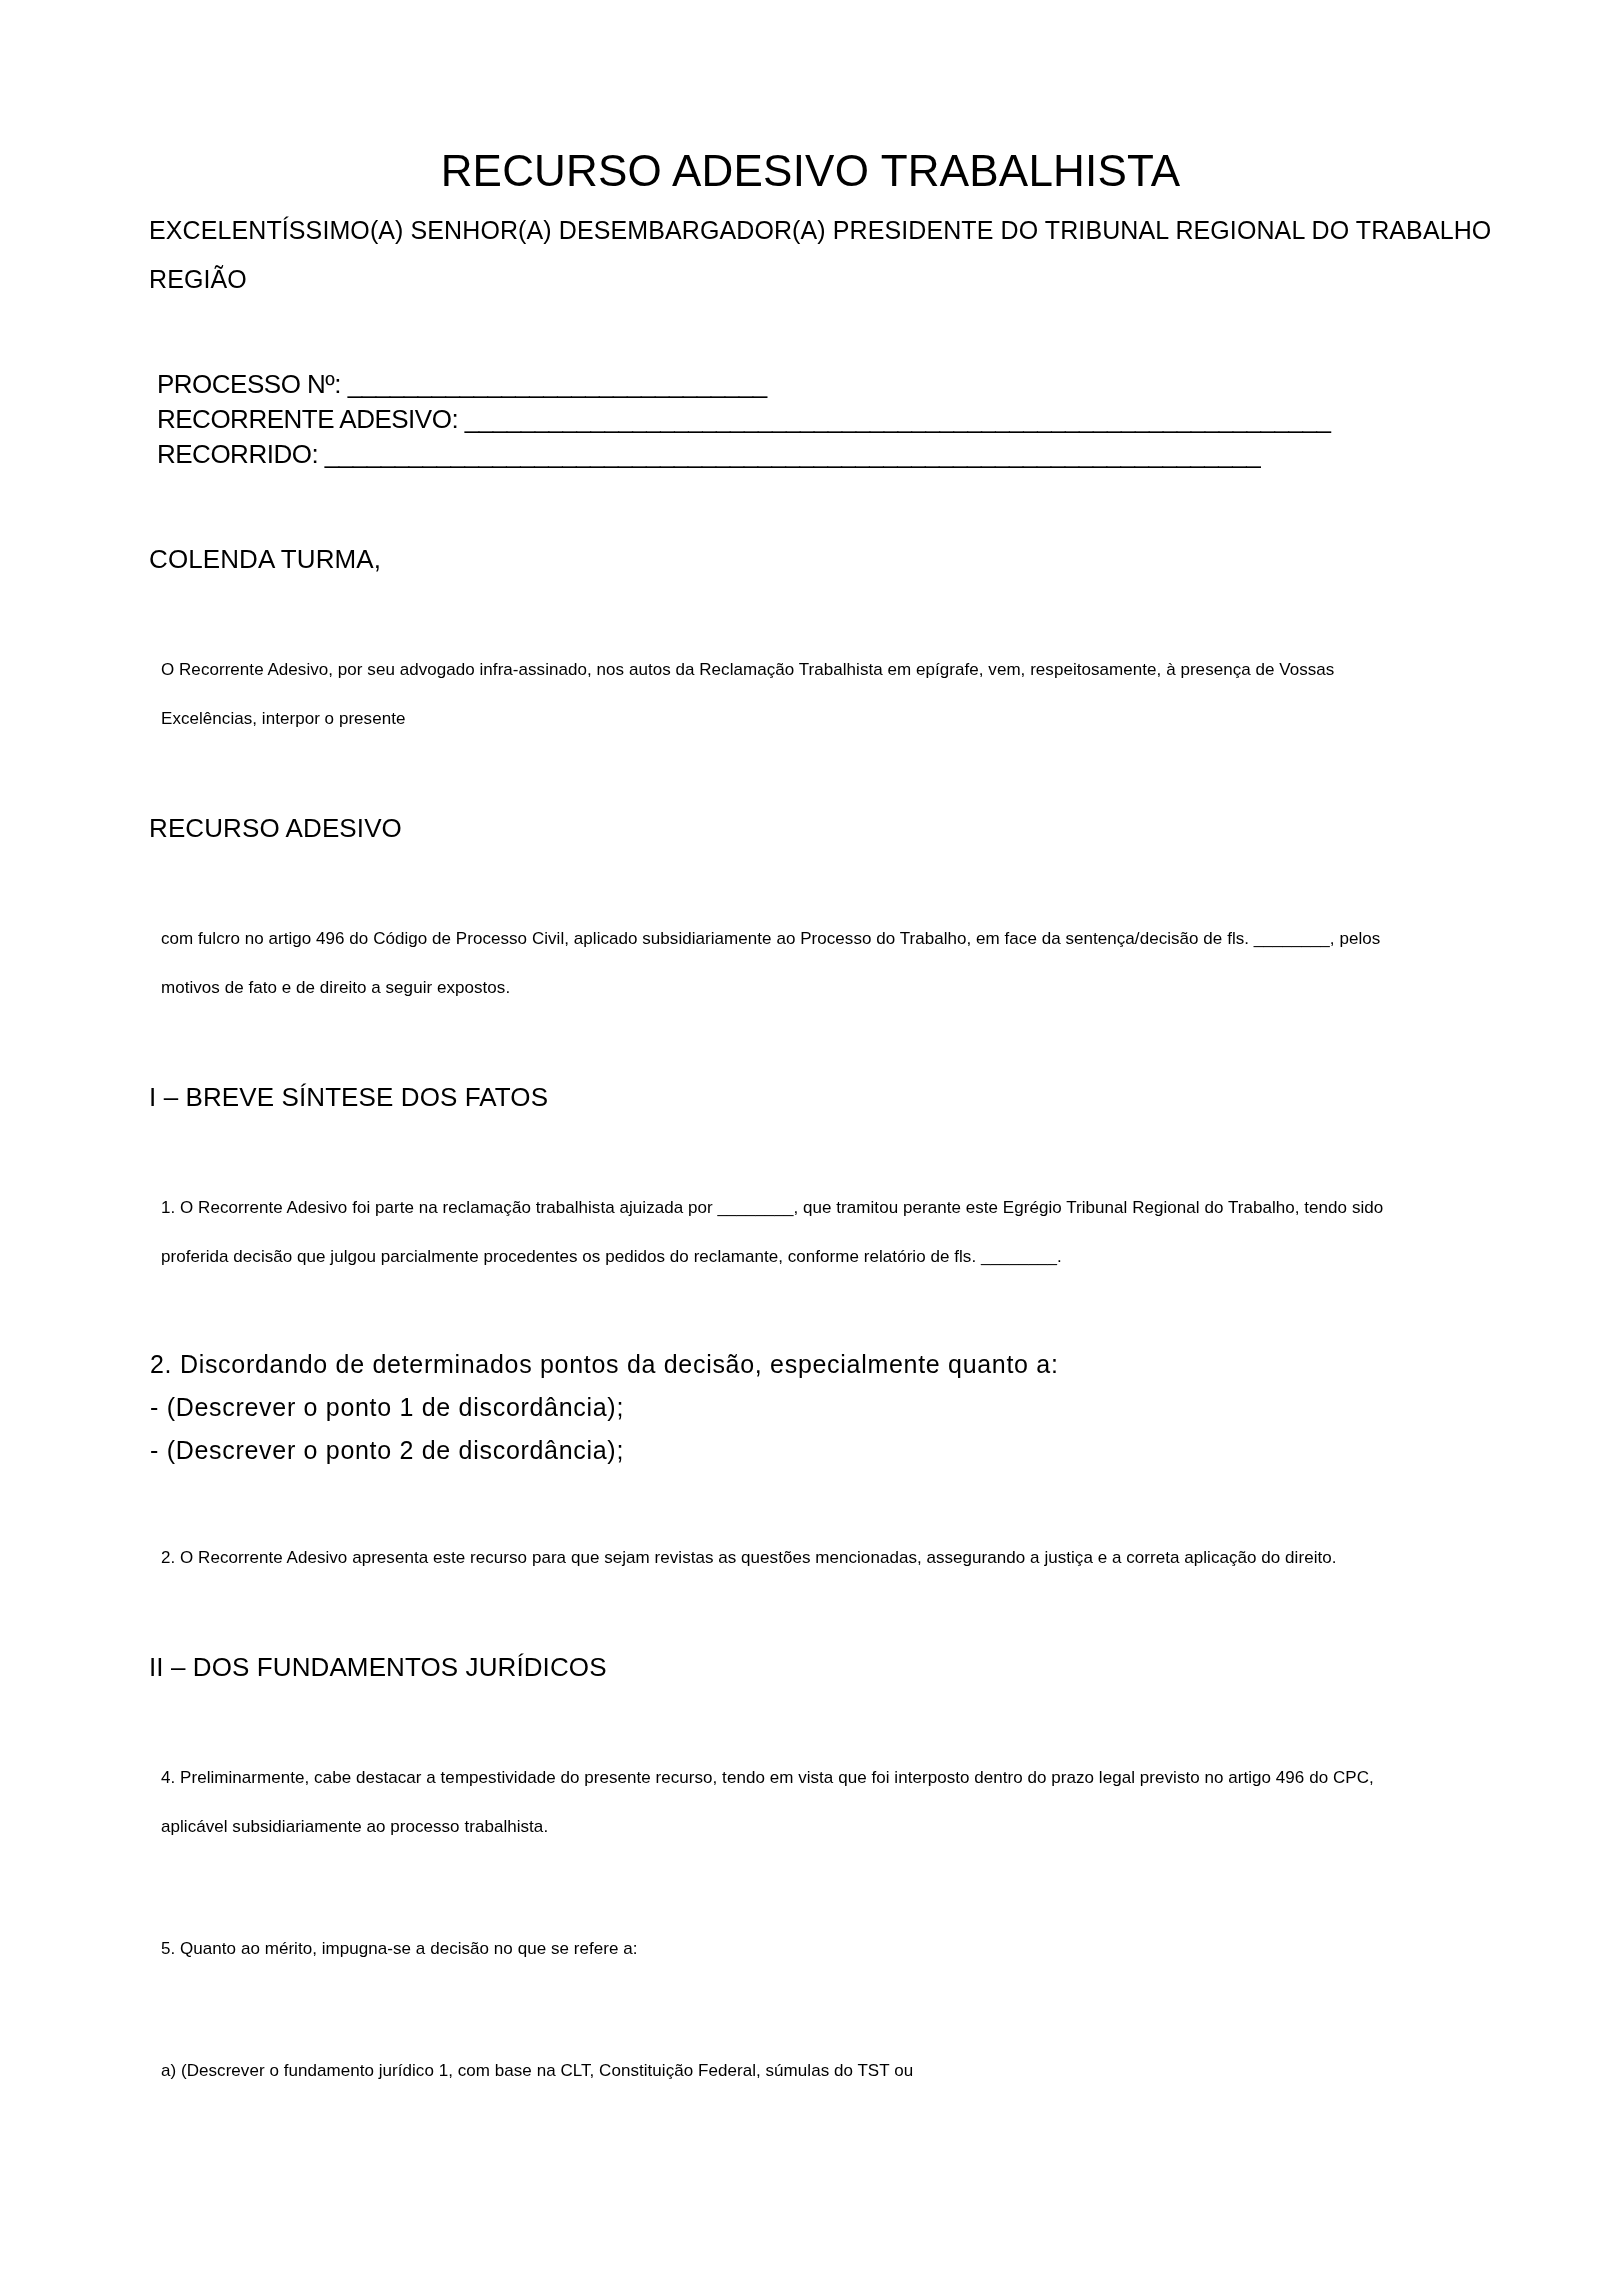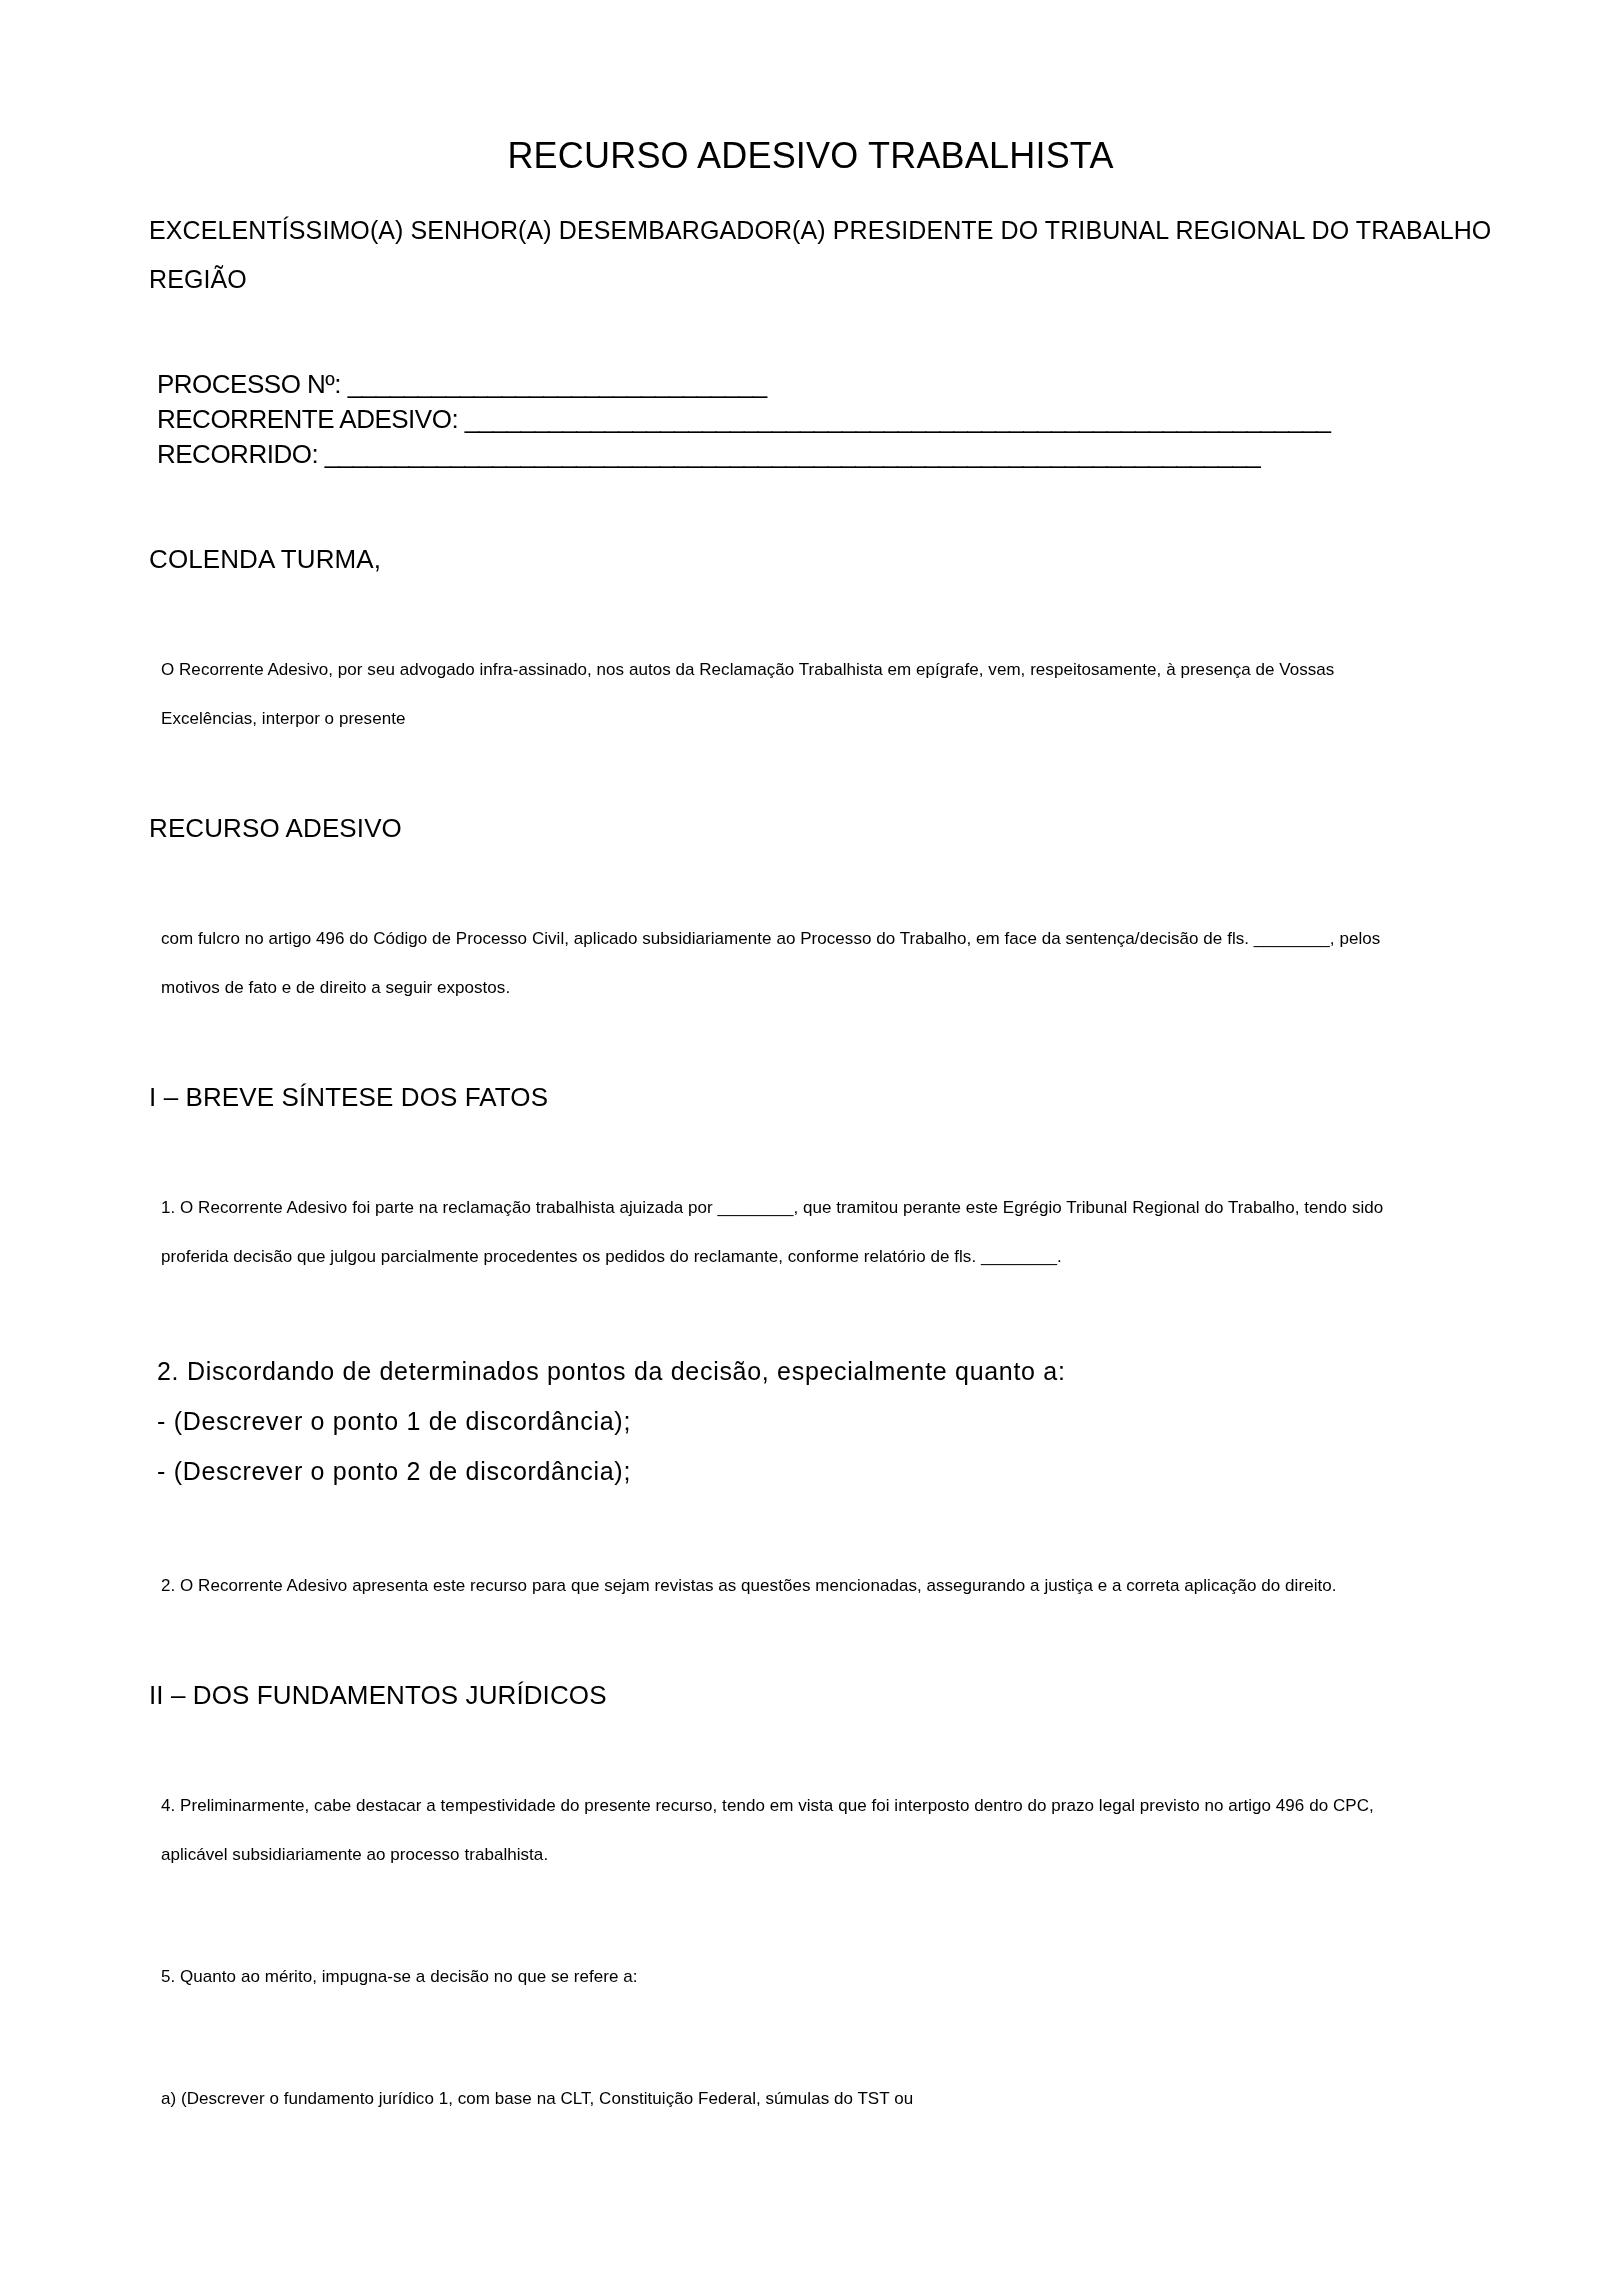--- a/index.html
+++ b/index.html
@@ -16,25 +16,25 @@
     background: #ffffff;
     overflow: hidden;
     font-family: "Liberation Sans", sans-serif;
     color: #000000;
     -webkit-font-smoothing: antialiased;
   }
 
   
   .doc-title {
     position: absolute;
-    top: 110px;
+    top: 120px;
     left: 0;
     width: 1621px;
     text-align: center;
-    font-size: 36px;
+    font-size: 44px;
     font-weight: 400;
     line-height: 43px;
     letter-spacing: 0.2px;
     white-space: nowrap;
   }
 
   
   .body-col {
     position: absolute;
     top: 206px;
@@ -57,21 +57,21 @@
 
   p.para {
     margin: 12px;
     font-size: 17px;
     line-height: 49px;
     letter-spacing: 0.05px;
   }
 
   
   p.tight {
-    margin: 8px;
+    margin: 1px;
     font-size: 25px;
     line-height: 42px;
     letter-spacing: 0.7px;
   }
 
   .field-block {
     margin: 8px;
     font-size: 26px;
     line-height: 35px;
     letter-spacing: 0.1px;

